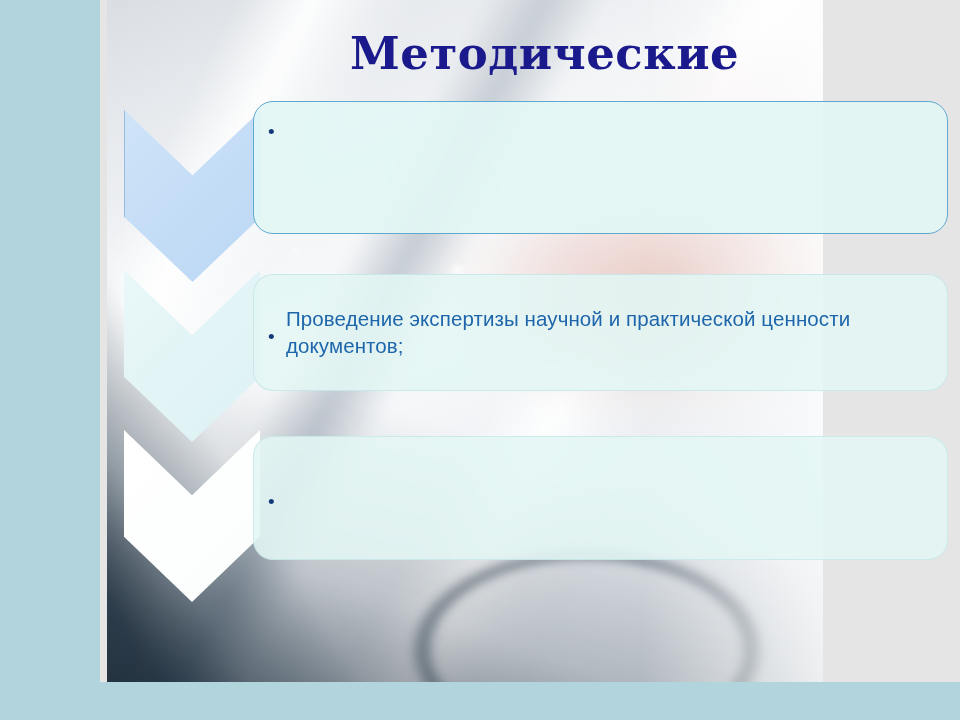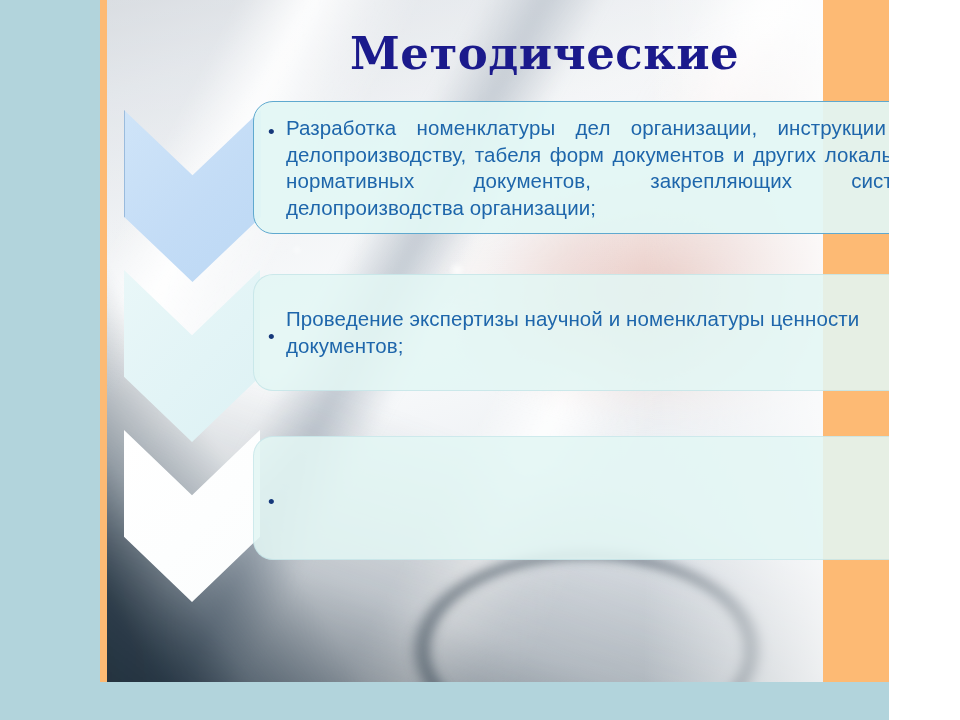--- a/index.html
+++ b/index.html
@@ -10,23 +10,23 @@
   }
   body {
     width: 960px;
     height: 720px;
     overflow: hidden;
     font-family: "Liberation Sans", sans-serif;
   }
 
   #slide {
     position: relative;
-    width: 889px;
+    width: 960px;
     height: 720px;
-    background: #fdba74;
+    background: #e5e5e5;
     overflow: hidden;
   }
 
   
   .frame-left {
     position: absolute;
     left: 0; top: 0;
     width: 100px;
     height: 720px;
     background: #b2d4dc;
@@ -254,25 +254,24 @@
   <div class="frame-bottom"></div>
 
   <div class="chev chev-1"></div>
   <div class="chev chev-2"></div>
   <div class="chev chev-3"></div>
 
   <div class="title">Методические</div>
 
   <div class="tbox tbox-1">
     <span class="bullet">•</span>
-    <span class="btext">Разработка номенклатуры дел организации, инструкции по делопроизводству, табеля форм документов и других локальных нормативных документов, закрепляющих систему делопроизводства организации;</span>
   </div>
 
   <div class="tbox tbox-2">
     <span class="bullet">•</span>
-    <span class="btext nojust">Проведение экспертизы научной и номенклатуры ценности документов;</span>
+    <span class="btext nojust">Проведение экспертизы научной и практической ценности документов;</span>
   </div>
 
   <div class="tbox tbox-3">
     <span class="bullet">•</span>
   </div>
 
 </div>
 
 </body></html>

